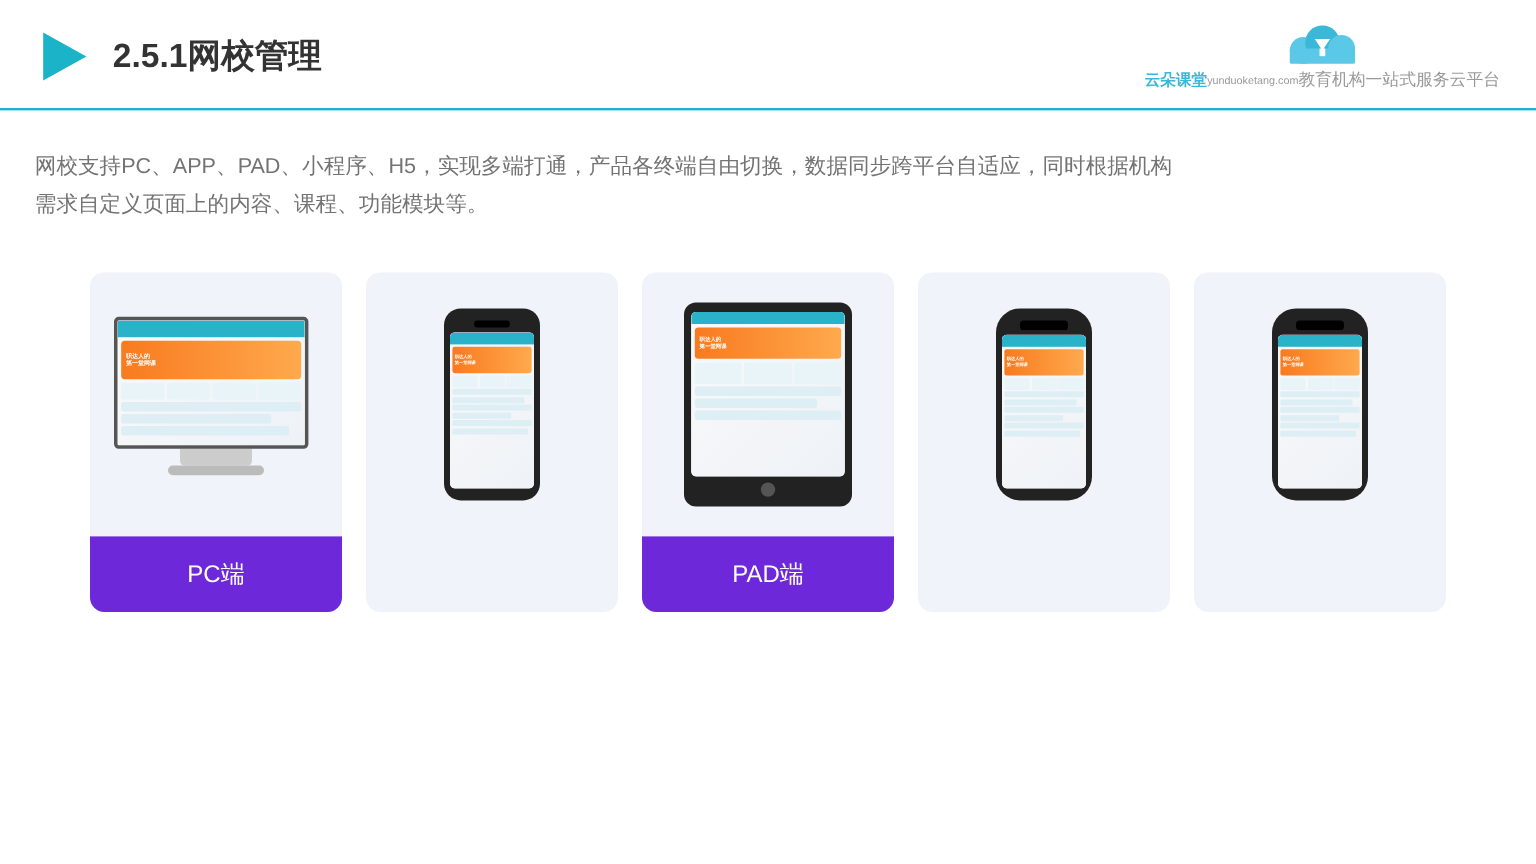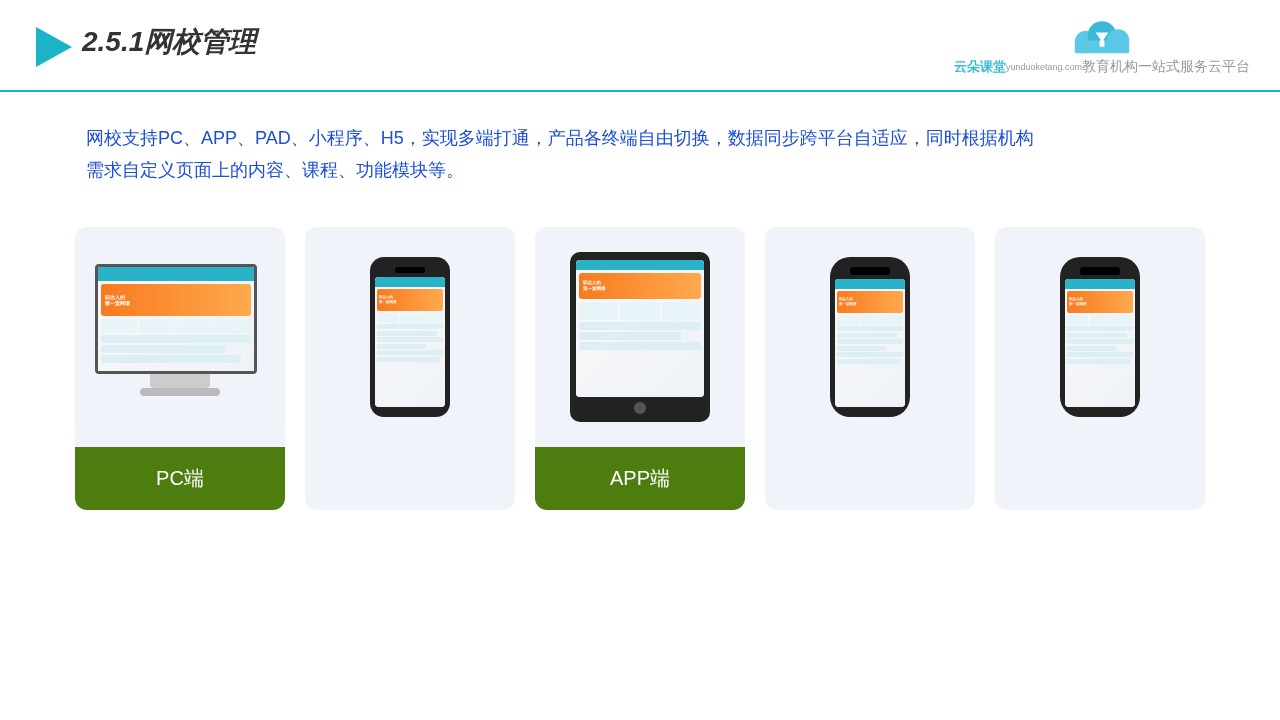--- a/index.html
+++ b/index.html
@@ -16,22 +16,22 @@
     .header {
       display: flex;
       align-items: center;
       justify-content: space-between;
       padding: 18px 30px 14px 30px;
       border-bottom: 2px solid #1ab3c8;
     }
 
     .header-left {
       display: flex;
-      gap: 4px;
-      font-style: italic;
+      align-items: center;
+      gap: 16px;
     }
 
     .play-icon {
       width: 48px;
       height: 48px;
     }
 
     .page-title {
       font-size: 28px;
       font-weight: bold;
@@ -44,23 +44,23 @@
       align-items: center;
     }
 
     .logo-cloud {
       width: 80px;
       height: 40px;
     }
 
     
     .description {
-      padding: 30px 60px 20px 86px;
+      padding: 30px 60px 20px 29px;
       font-size: 18px;
-      color: #1d4ed8;
+      color: #737373;
       line-height: 1.8;
     }
 
     
     .cards-container {
       display: flex;
       gap: 20px;
       padding: 20px 60px;
       justify-content: center;
     }
@@ -81,21 +81,21 @@
       height: 220px;
       display: flex;
       align-items: center;
       justify-content: center;
       padding: 16px;
       background: #f0f4fa;
     }
 
     .card-label {
       width: 100%;
-      background: #4d7c0f;
+      background: #6d28d9;
       color: white;
       font-size: 20px;
       text-align: center;
       padding: 18px 0;
       font-weight: 500;
     }
 
     
     .monitor {
       position: relative;
@@ -368,21 +368,21 @@
               <div class="sc-grid-item" style="height:18px;"></div>
             </div>
             <div class="sc-row"></div>
             <div class="sc-row" style="width:80%"></div>
             <div class="sc-row"></div>
           </div>
         </div>
         <div class="tablet-btn"></div>
       </div>
     </div>
-    <div class="card-label">APP端</div>
+    <div class="card-label">PAD端</div>
   </div>
 
   <div class="card">
     <div class="card-image-area">
       <div class="phone" style="border-radius:20px;">
         <div class="phone-notch" style="width:40px;height:8px;"></div>
         <div class="phone-screen">
           <div class="screen-content">
             <div class="phone-sc-top"></div>
             <div class="phone-sc-banner">

